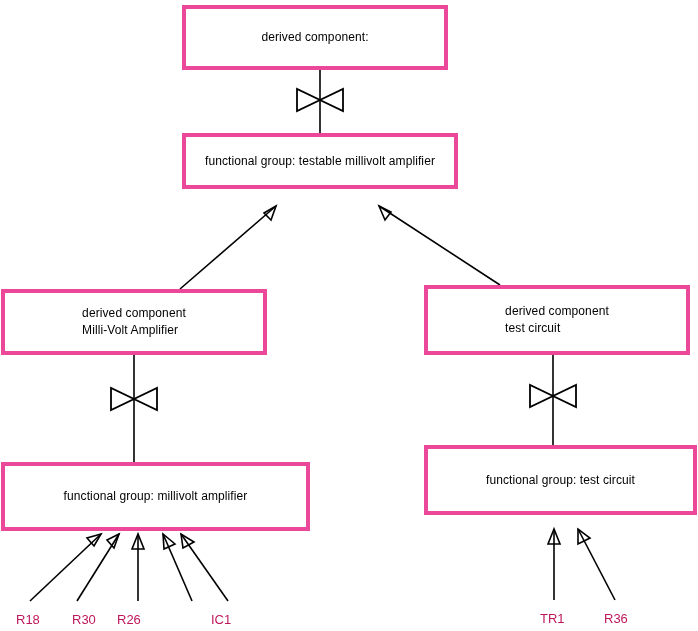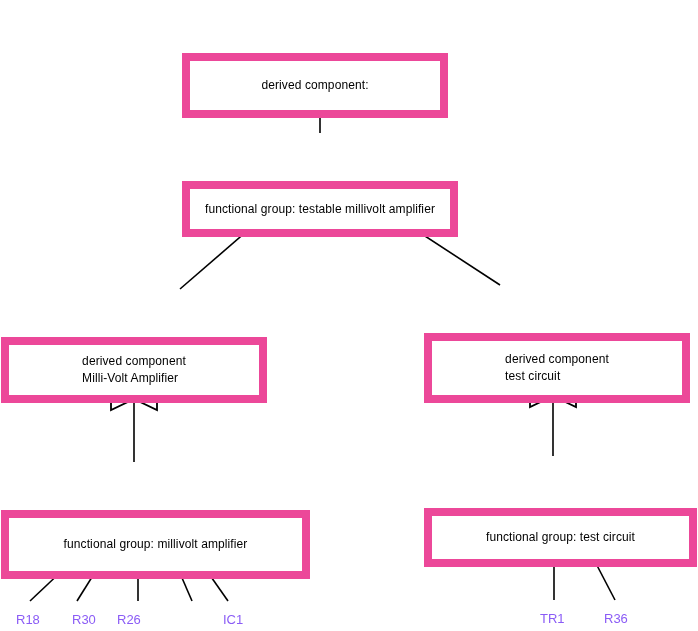--- a/index.html
+++ b/index.html
@@ -21,45 +21,44 @@
   #diagram-svg {
     position: absolute;
     left: 0;
     top: 0;
     width: 698px;
     height: 631px;
   }
   .node-box {
     position: absolute;
     box-sizing: border-box;
-    border: 8px solid #ec4899;
+    border: 4px solid #ec4899;
     background: #ffffff;
     display: flex;
     align-items: center;
     justify-content: center;
-    margin-top: 48px;
   }
   .node-text {
     font-size: 12px;
     line-height: 17px;
     white-space: pre;
     letter-spacing: 0.1px;
   }
   .node-text.align-left {
     text-align: left;
   }
   .node-text.align-center {
     text-align: center;
   }
   .leaf-label {
     position: absolute;
     font-size: 13px;
     line-height: 15px;
     white-space: pre;
-    color: #8b5cf6;
+    color: #be185d;
   }
 </style>
 </head>
 <body>
 
 <div id="diagram-root">
 
   <svg id="diagram-svg" viewBox="0 0 698 631" xmlns="http://www.w3.org/2000/svg">
 
     <g>
@@ -133,25 +132,25 @@
   </div>
 
   <div class="node-box" style="left:424px; top:285px; width:266px; height:70px;">
     <div class="node-text align-left"><span>derived component</span><br><span>test circuit</span></div>
   </div>
 
   <div class="node-box" style="left:1px; top:462px; width:309px; height:69px;">
     <div class="node-text align-center"><span>functional group: millivolt amplifier</span></div>
   </div>
 
-  <div class="node-box" style="left:424px; top:460px; width:273px; height:59px;align-items:center;">
+  <div class="node-box" style="left:424px; top:445px; width:273px; height:70px;align-items:center;">
     <div class="node-text align-center"><span>functional group: test circuit</span></div>
   </div>
 
   <div class="leaf-label" style="left:16px;  top:612px;">R18</div>
   <div class="leaf-label" style="left:72px;  top:612px;">R30</div>
   <div class="leaf-label" style="left:117px; top:612px;">R26</div>
   <div class="leaf-label" style="left:168px; top:640px;font-family:Liberation Serif, serif;">R22</div>
-  <div class="leaf-label" style="left:211px; top:612px;margin-left:12px;">IC1</div>
+  <div class="leaf-label" style="left:211px; top:612px;">IC1</div>
   <div class="leaf-label" style="left:540px; top:611px;">TR1</div>
   <div class="leaf-label" style="left:604px; top:611px;">R36</div>
 
 </div>
 
 </body></html>

